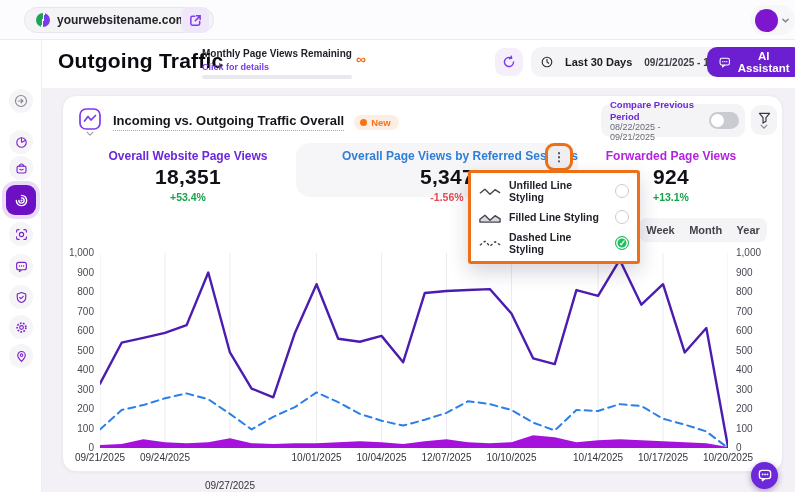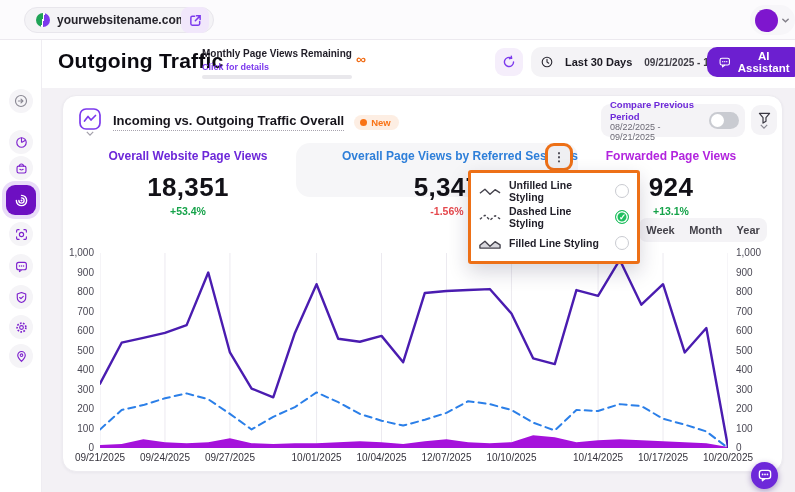--- a/index.html
+++ b/index.html
@@ -59,21 +59,21 @@
                   display:flex; align-items:center; padding:0 6px 0 9px; gap:5px; }
   .compare-label { font-size:9.5px; font-weight:700; color:#6D28D9; line-height:1.25; }
   .compare-dates { font-size:9px; font-weight:500; color:#6B6974; }
   .toggle { width:30px; height:17px; border-radius:9px; background:#C9CBD1; position:relative; flex:none; cursor:pointer; }
   .toggle .knob { position:absolute; left:2px; top:2px; width:13px; height:13px; border-radius:50%; background:#FFFFFF; }
   .filter-btn { position:absolute; left:688px; top:9px; width:26px; height:30px; background:#F4F3F6; border:none; border-radius:9px;
                 display:flex; flex-direction:column; align-items:center; justify-content:center; cursor:pointer; }
 
   .stat { position:absolute; top:53px; width:190px; text-align:center; }
   .stat-label { font-size:12px; font-weight:700; }
-  .stat-value { font-size:26px; font-weight:700; color:#121117; margin-top:9px; letter-spacing:.3px; }
+  .stat-value { font-size:21px; font-weight:700; color:#121117; margin-top:2px; letter-spacing:.3px; }
   .stat-delta { font-size:10.5px; font-weight:700; margin-top:2px; }
   .stat2-pill { position:absolute; left:233px; top:47px; width:282px; height:54px; background:#F6F6F8; border-radius:14px; }
   .stat2-pill .stat { position:absolute; left:46px; top:6px; }
   .kebab-btn { position:absolute; right:8px; top:3px; width:22px; height:22px; background:#EFEFF2; border:none; border-radius:6px;
                outline:3px solid #ED7017; cursor:pointer; color:#3A3842; font-size:12px; font-weight:700; line-height:22px; }
 
   .tabs { position:absolute; left:576px; top:122px; width:128px; height:24px; background:#F4F3F6; border-radius:8px;
           display:flex; align-items:center; justify-content:space-around; }
   .tab { font-size:11px; font-weight:600; color:#44424A; cursor:pointer; }
 
@@ -284,31 +284,31 @@
   <div class="menu">
     <div class="menu-item">
       <svg width="22" height="11" viewBox="0 0 24 12">
           <path d="M1 8 L6.5 3.5 L12 9 L17.5 4 L23 7.5" fill="none" stroke="#45434D" stroke-width="1.5" stroke-linejoin="round"></path>
         </svg>
       <span class="menu-label">Unfilled Line Styling</span>
       <span class="menu-radio"></span>
     </div>
     <div class="menu-item">
       <svg width="22" height="11" viewBox="0 0 24 12">
+          <path d="M1 8 L6.5 3.5 L12 9 L17.5 4 L23 7.5 V11 H1 Z" fill="#D9D8DE" stroke="#45434D" stroke-width="1.5" stroke-linejoin="round"></path>
+        </svg>
+      <span class="menu-label">Filled Line Styling</span>
+      <span class="menu-radio"></span>
+    </div>
+    <div class="menu-item">
+      <svg width="22" height="11" viewBox="0 0 24 12">
           <path d="M1 8 L6.5 3.5 L12 9 L17.5 4 L23 7.5" fill="none" stroke="#45434D" stroke-width="1.5" stroke-dasharray="3 2.2" stroke-linejoin="round"></path>
         </svg>
       <span class="menu-label">Dashed Line Styling</span>
       <span class="menu-radio checked"></span>
-    </div>
-    <div class="menu-item">
-      <svg width="22" height="11" viewBox="0 0 24 12">
-          <path d="M1 8 L6.5 3.5 L12 9 L17.5 4 L23 7.5 V11 H1 Z" fill="#D9D8DE" stroke="#45434D" stroke-width="1.5" stroke-linejoin="round"></path>
-        </svg>
-      <span class="menu-label">Filled Line Styling</span>
-      <span class="menu-radio"></span>
     </div>
   </div>
 
   <svg id="plot-svg" width="628" height="195">
       <line x1="0" x2="0" y1="0" y2="195" stroke="#ECEAF0" stroke-width="1"></line>
       <line x1="64.96551724137932" x2="64.96551724137932" y1="0" y2="195" stroke="#ECEAF0" stroke-width="1"></line>
       <line x1="129.93103448275863" x2="129.93103448275863" y1="0" y2="195" stroke="#ECEAF0" stroke-width="1"></line>
       <line x1="216.55172413793105" x2="216.55172413793105" y1="0" y2="195" stroke="#ECEAF0" stroke-width="1"></line>
       <line x1="281.51724137931035" x2="281.51724137931035" y1="0" y2="195" stroke="#ECEAF0" stroke-width="1"></line>
       <line x1="346.48275862068965" x2="346.48275862068965" y1="0" y2="195" stroke="#ECEAF0" stroke-width="1"></line>
@@ -341,21 +341,21 @@
       <div class="ylabel left" style="left: 60px; top: 286px;">800</div>
       <div class="ylabel" style="left: 736px; top: 286px;">800</div>
       <div class="ylabel left" style="left: 60px; top: 266.5px;">900</div>
       <div class="ylabel" style="left: 736px; top: 266.5px;">900</div>
       <div class="ylabel left" style="left: 60px; top: 247px;">1,000</div>
       <div class="ylabel" style="left: 736px; top: 247px;">1,000</div>
     </div>
   <div id="xaxis">
       <div class="xlabel" style="left: 100px;">09/21/2025</div>
       <div class="xlabel" style="left: 164.966px;">09/24/2025</div>
-      <div class="xlabel" style="left: 229.931px;">09/27/2025</div>
+      <div class="xlabel" style="left: 229.931px; margin-top: 28px;">09/27/2025</div>
       <div class="xlabel" style="left: 316.552px;">10/01/2025</div>
       <div class="xlabel" style="left: 381.517px;">10/04/2025</div>
       <div class="xlabel" style="left: 446.483px;">12/07/2025</div>
       <div class="xlabel" style="left: 511.448px;">10/10/2025</div>
       <div class="xlabel" style="left: 598.069px;">10/14/2025</div>
       <div class="xlabel" style="left: 663.034px;">10/17/2025</div>
       <div class="xlabel" style="left: 728px;">10/20/2025</div>
     </div>
 
   <button class="fab">

